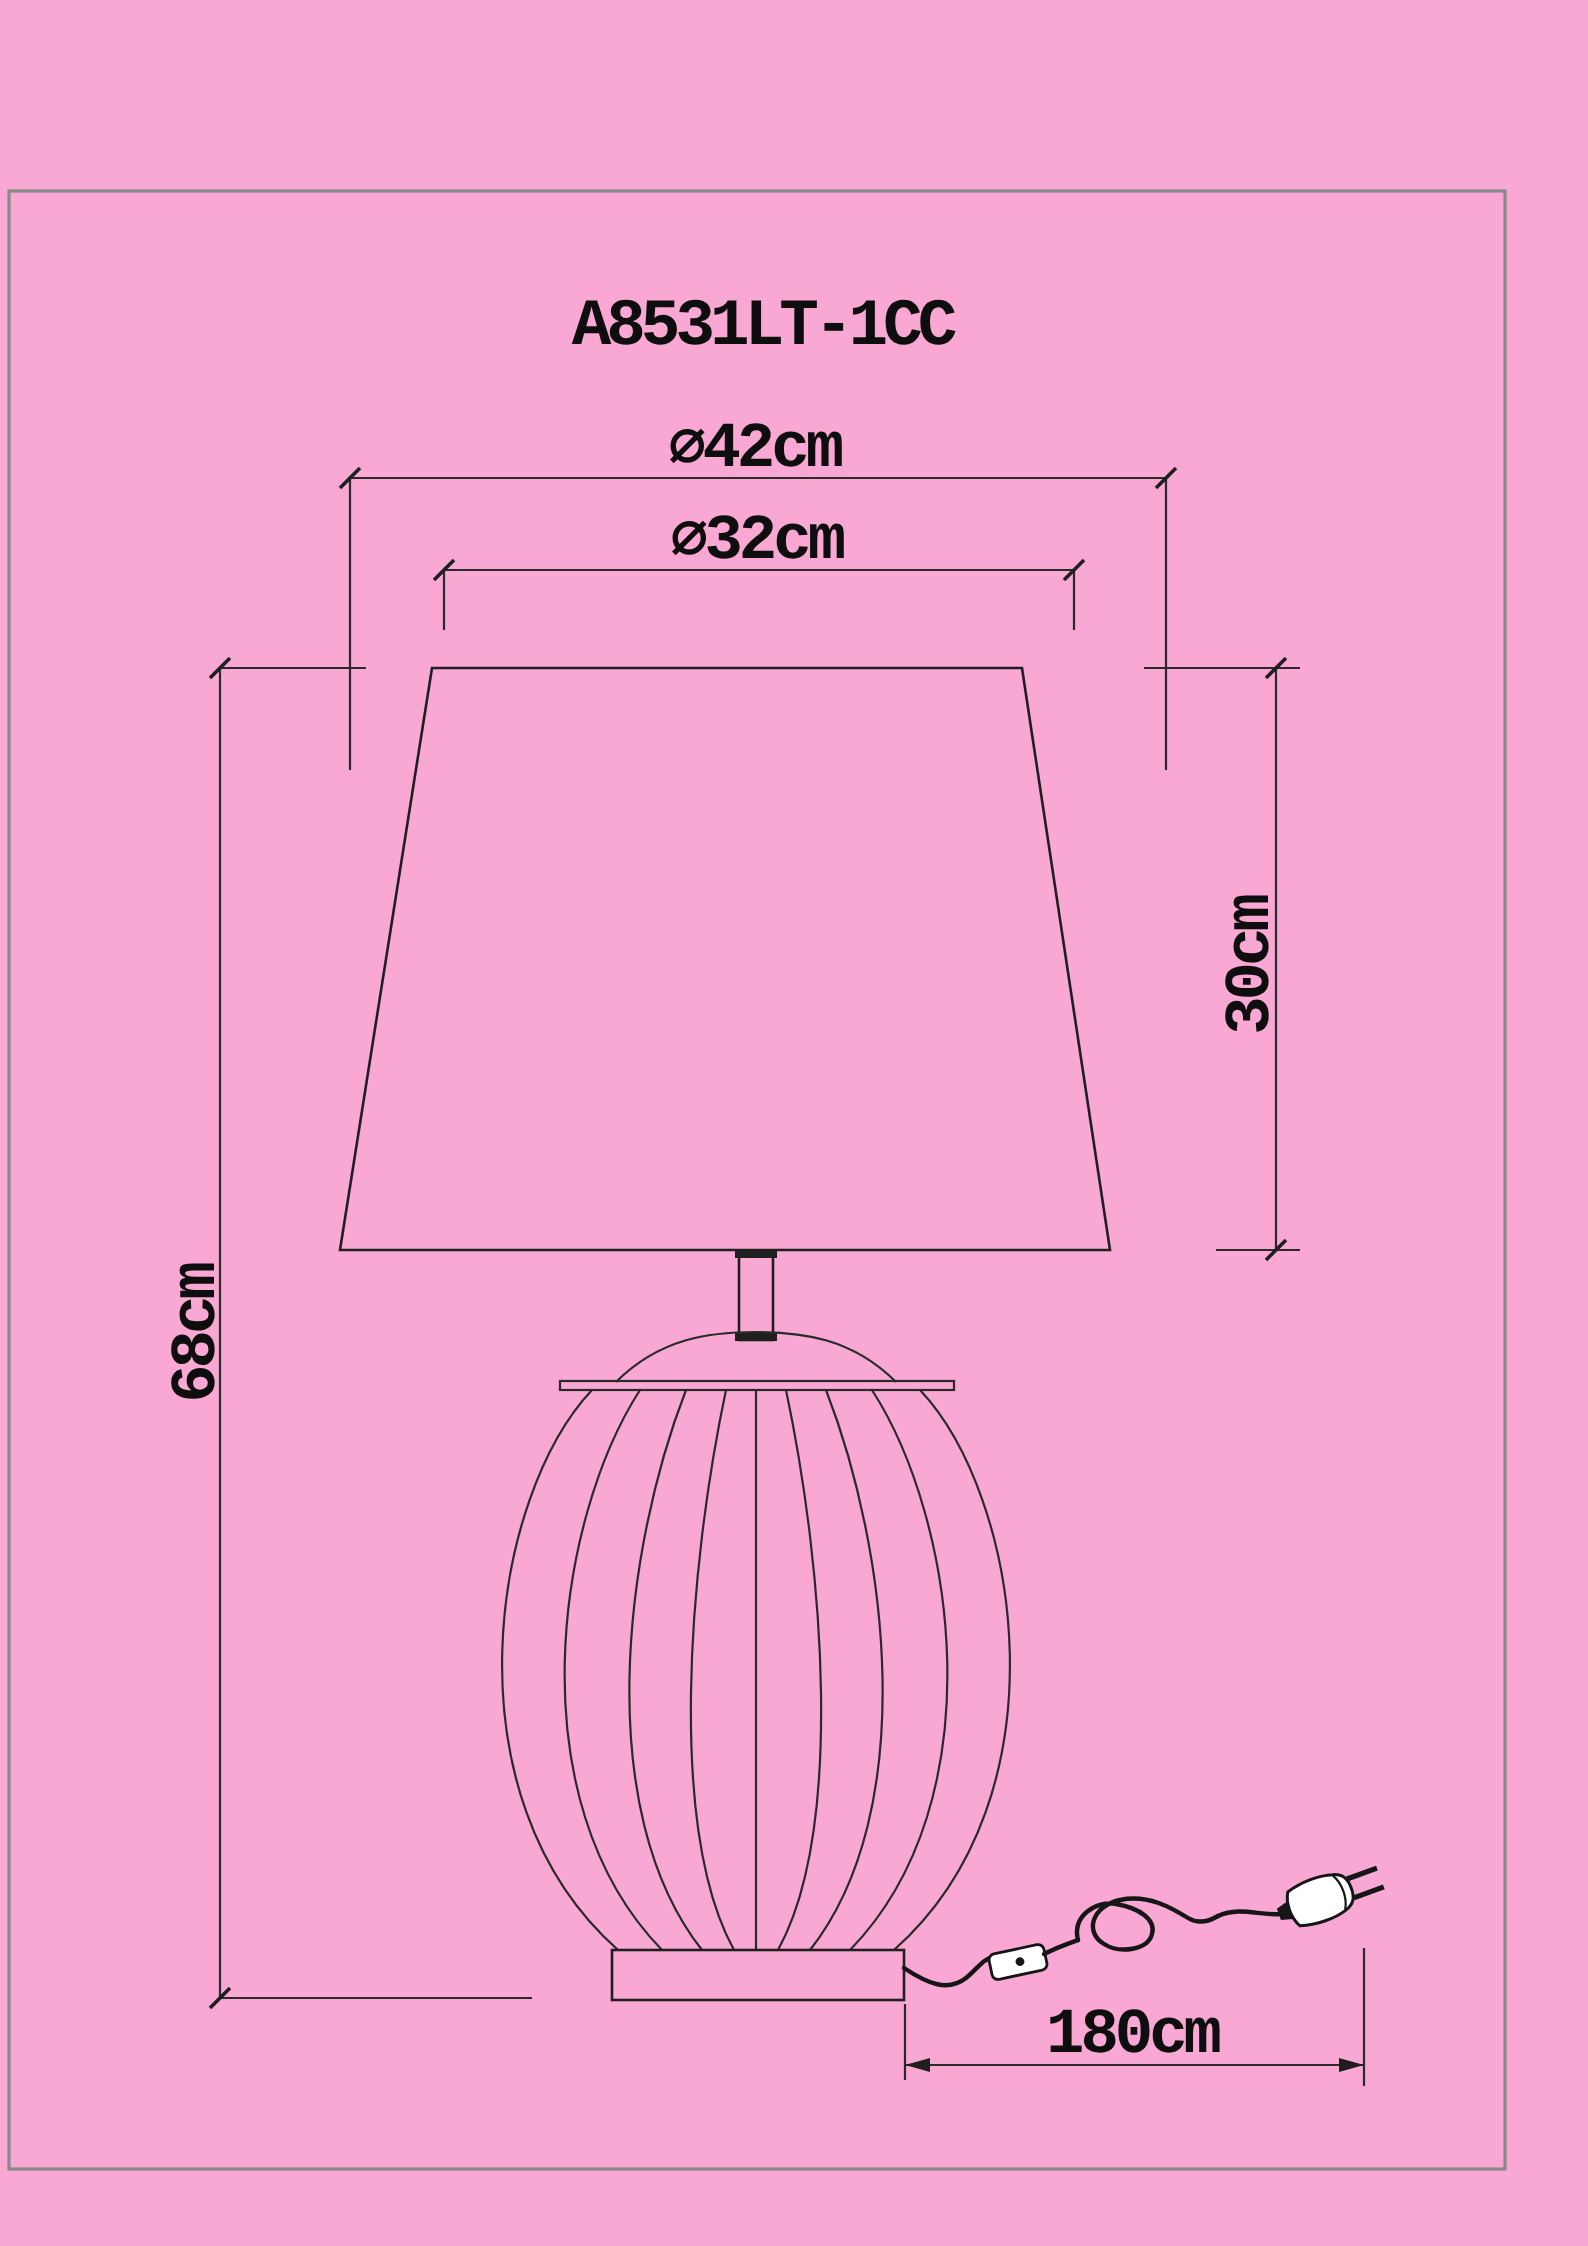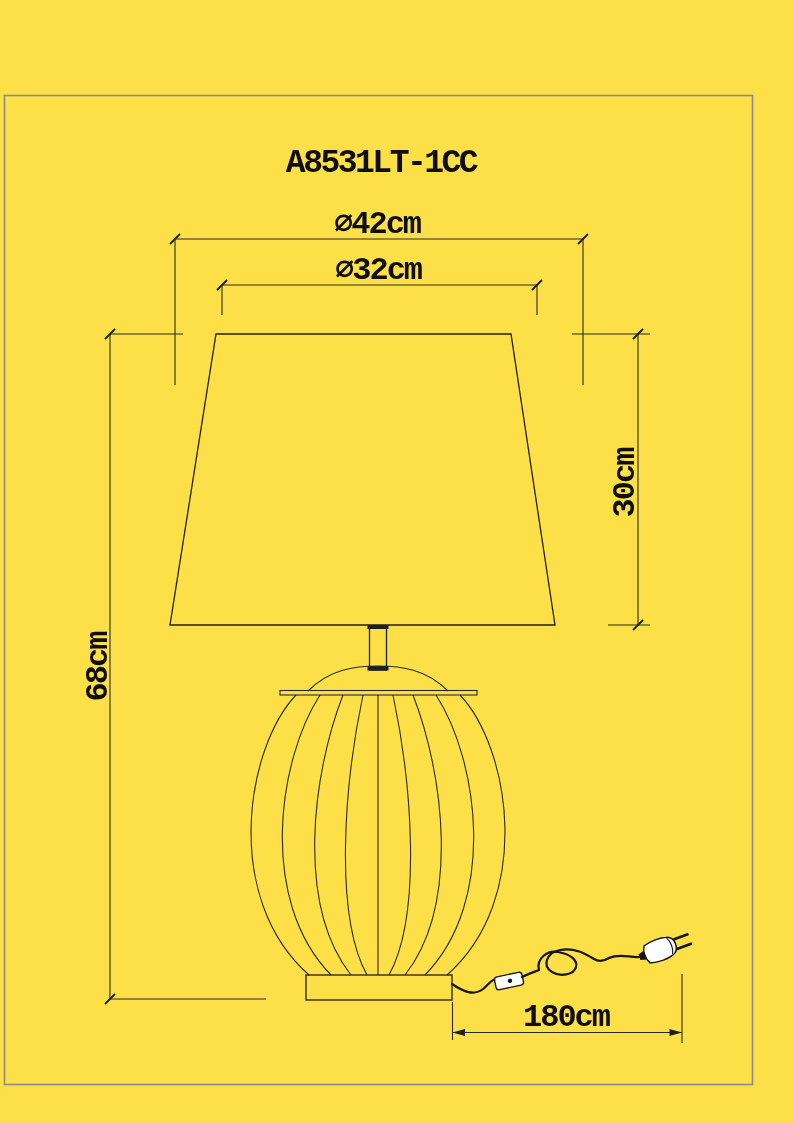--- a/index.html
+++ b/index.html
@@ -1,16 +1,16 @@
 <!DOCTYPE html>
 <html><head>
 <meta charset="utf-8">
 <style>
   html,body{margin:0;padding:0;background:#ffffff;}
-  .page{position:relative;width:794px;height:1123px;background:#fde047;overflow:hidden;
+  .page{position:relative;width:794px;height:1123px;background:#f9a8d4;overflow:hidden;
         font-family:"Liberation Mono","DejaVu Sans Mono",monospace;}
   svg{position:absolute;left:0;top:0;}
   .ln{stroke:#1f1f1f;stroke-width:1.3;fill:none;}
   .ln-thin{stroke:#2a2a2a;stroke-width:1.1;fill:none;}
   .tick{stroke:#1f1f1f;stroke-width:1.8;fill:none;}
   .cord{stroke:#161616;stroke-width:2.2;fill:none;stroke-linecap:round;}
   .dim-text{fill:#0e0e0e;font-size:32px;font-weight:bold;letter-spacing:-2px;text-anchor:middle;}
   .title-text{fill:#0e0e0e;font-size:33px;font-weight:bold;letter-spacing:-2.5px;text-anchor:middle;}
 </style>
 </head>

